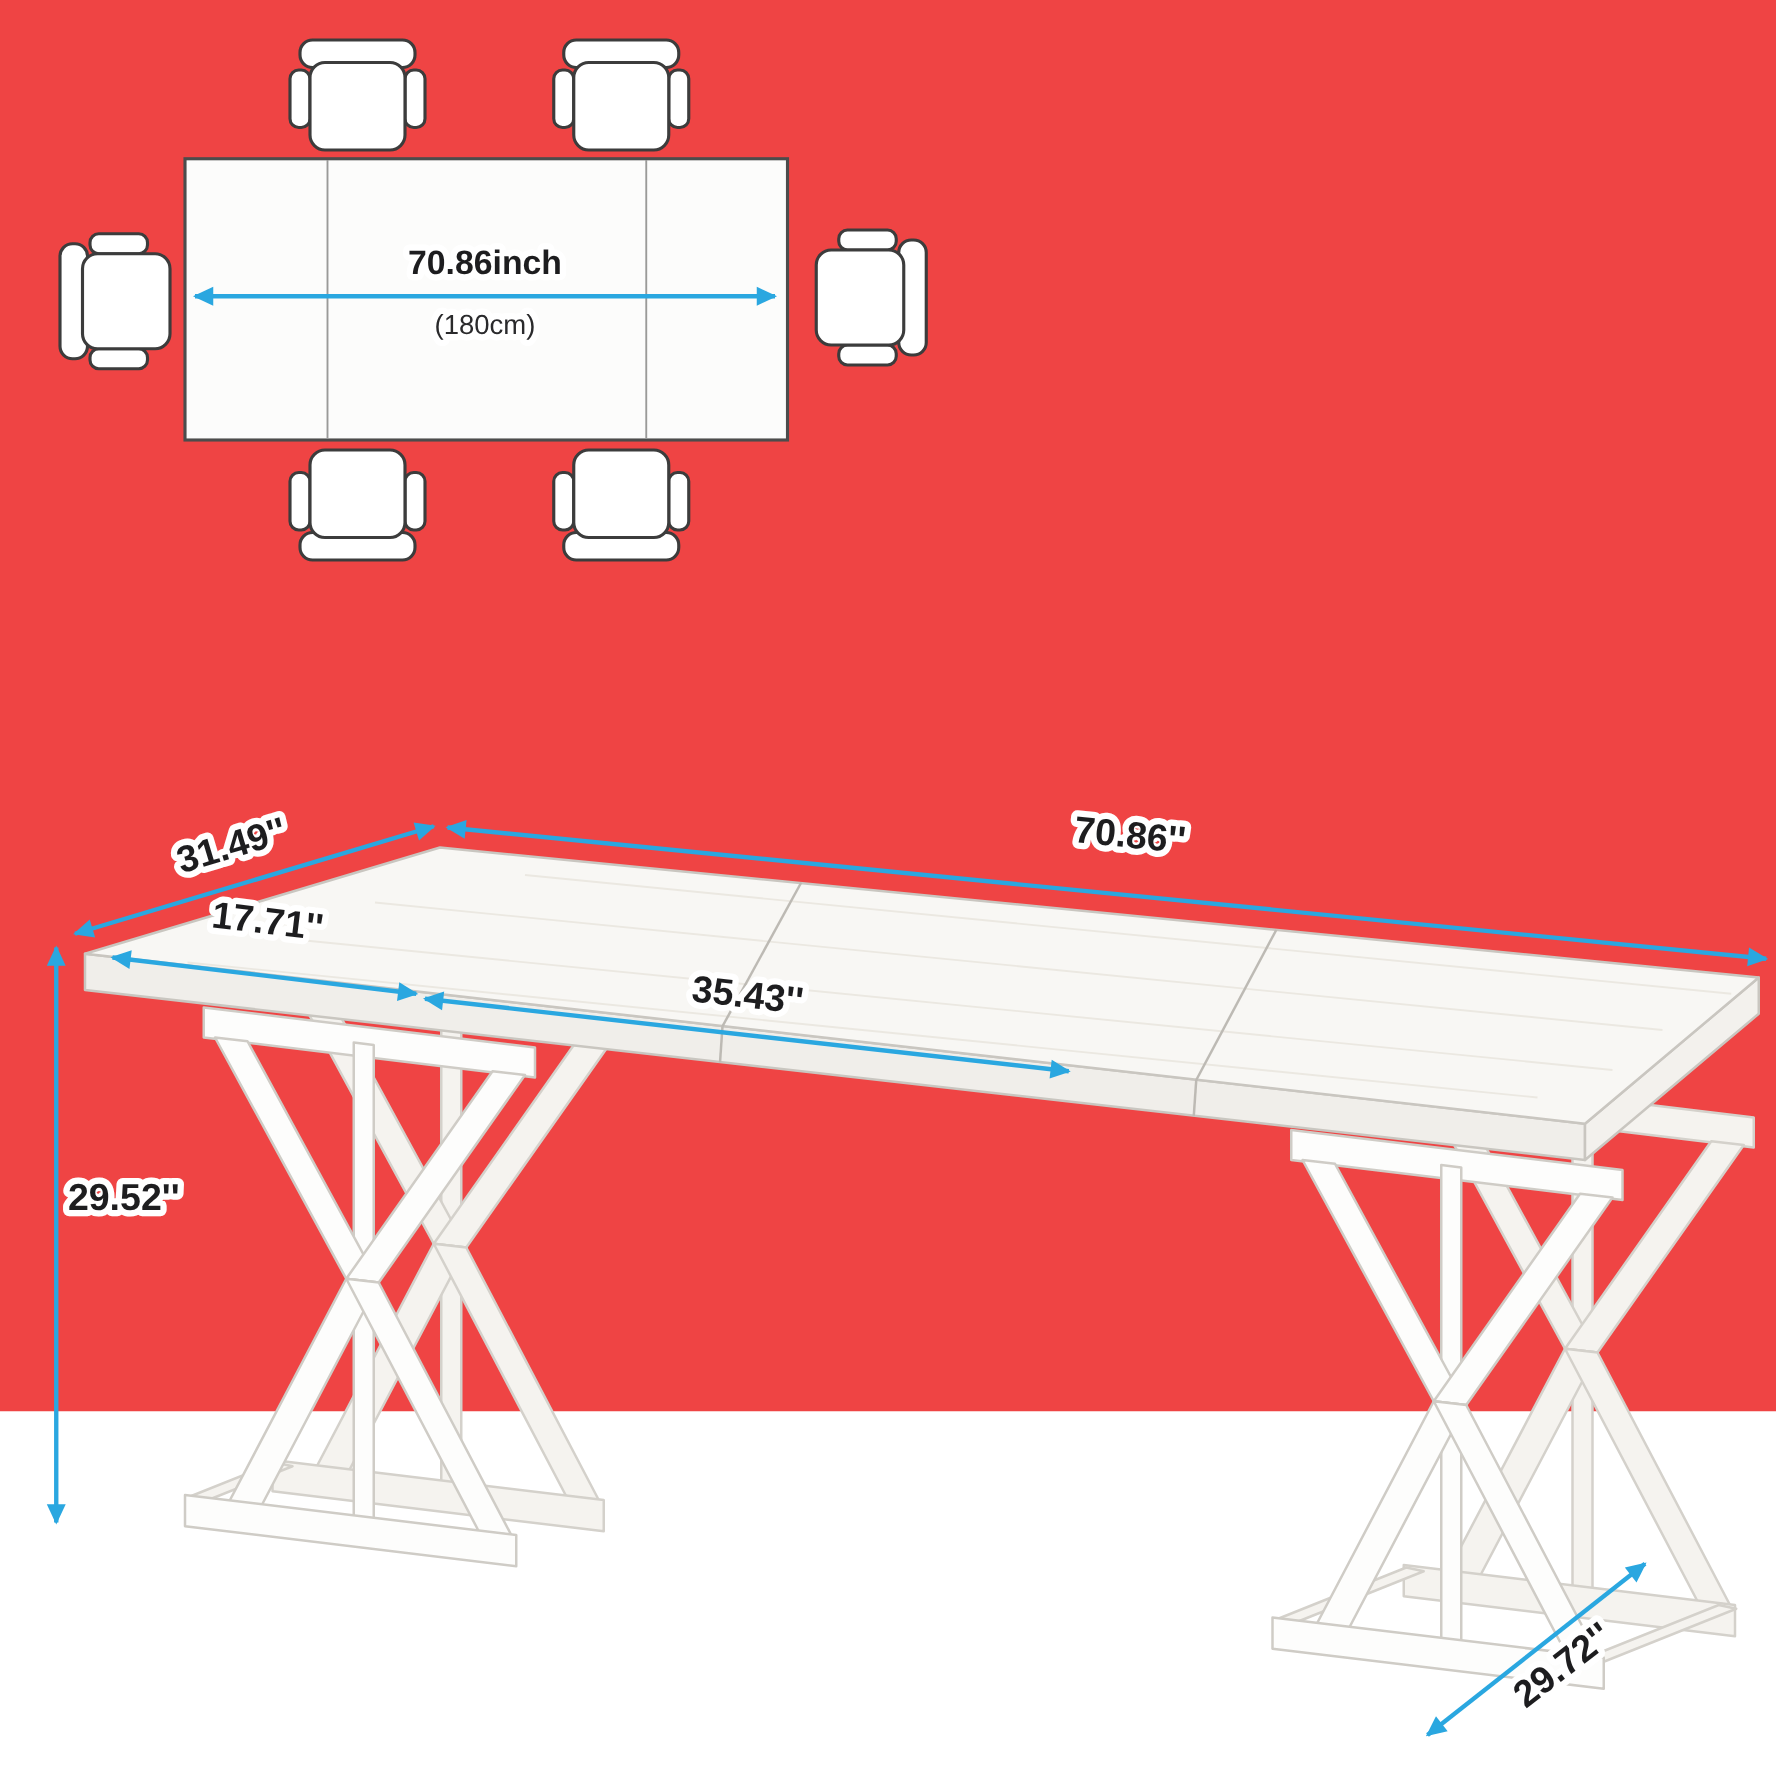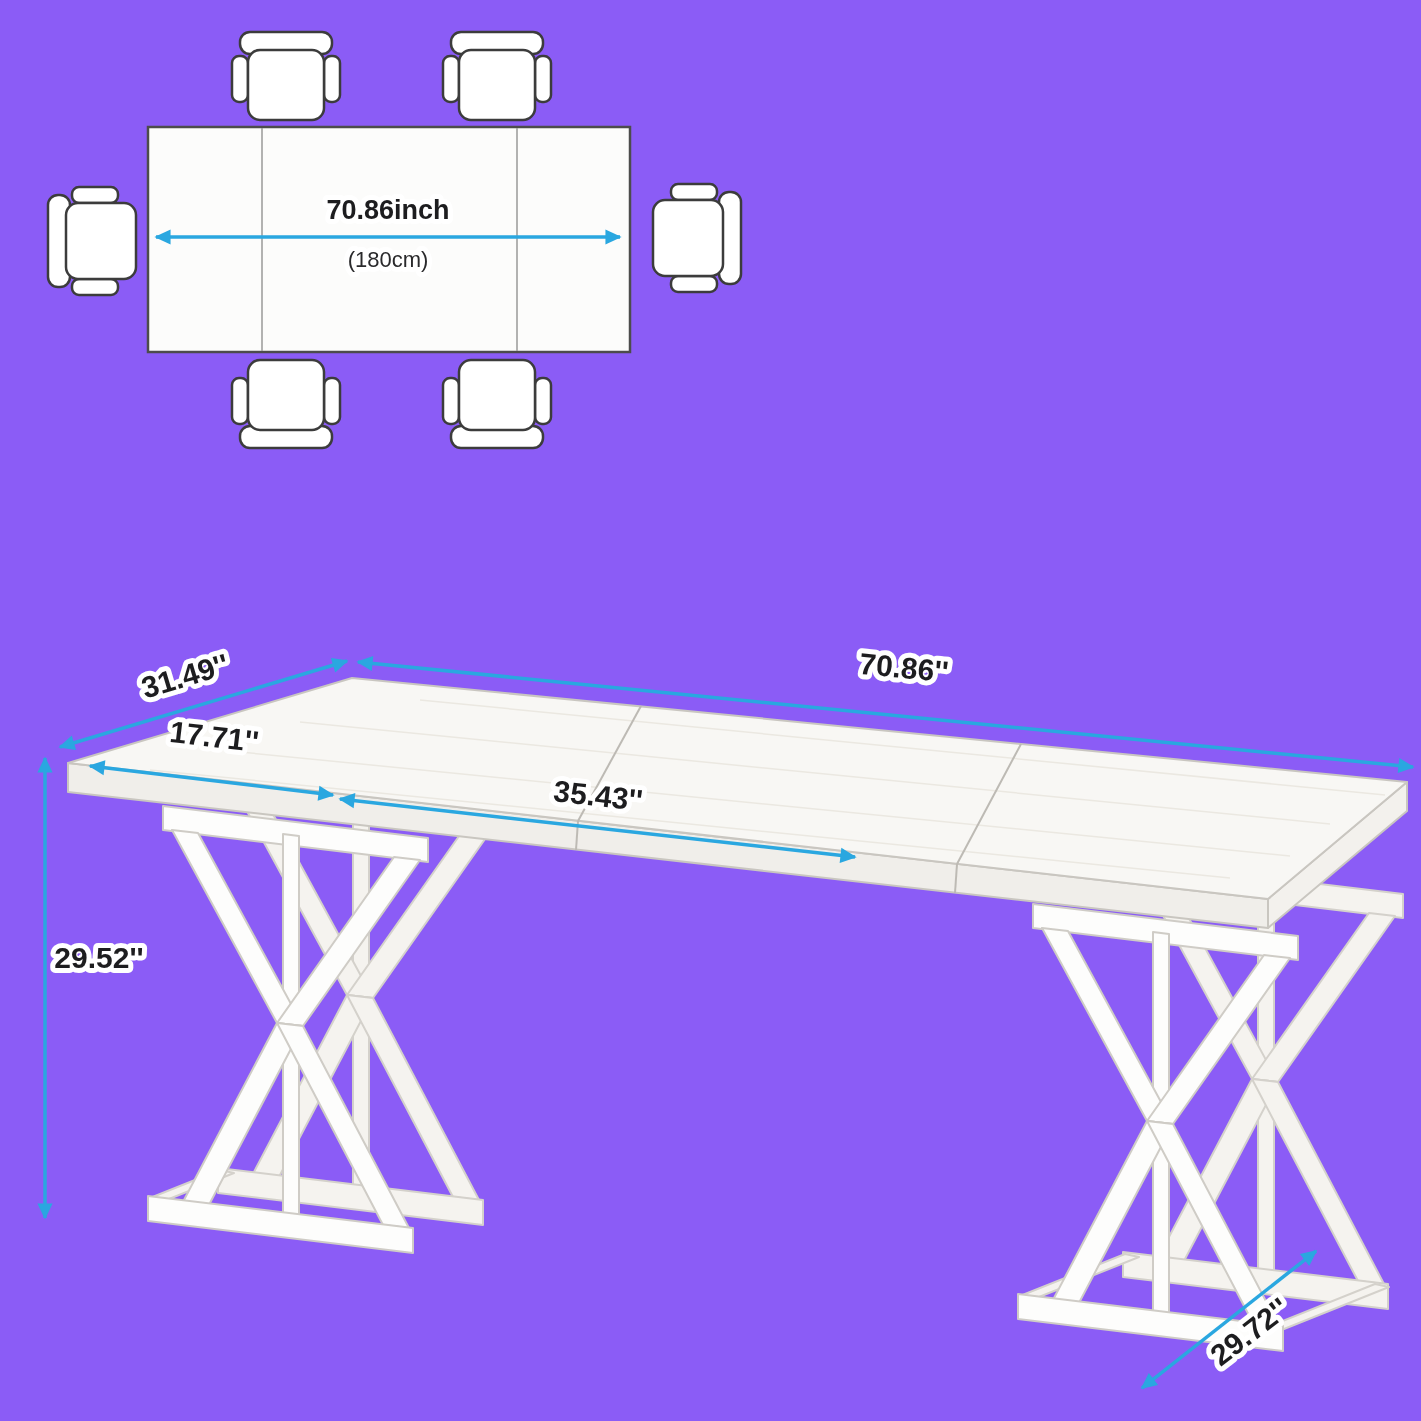--- a/index.html
+++ b/index.html
@@ -7,22 +7,22 @@
     padding: 0;
     background: #ffffff;
     width: 1421px;
     height: 1421px;
     overflow: hidden;
     font-family: "Liberation Sans", sans-serif;
   }
   .stage {
     position: relative;
     width: 1421px;
-    height: 1421px;
-    background: #8b5cf6;
+    height: 1129px;
+    background: #ef4444;
   }
   svg { display: block; }
 
   
   .tv-table   { fill: #fcfcfb; stroke: #4c4c4c; stroke-width: 2.5; }
   .tv-divider { stroke: #9a9a98; stroke-width: 1.5; }
   .chair rect { fill: #ffffff; stroke: #3c3c3c; stroke-width: 2.5; }
 
   
   .top-face   { fill: #f8f7f4; stroke: #c9c6c0; stroke-width: 2; stroke-linejoin: round; }

